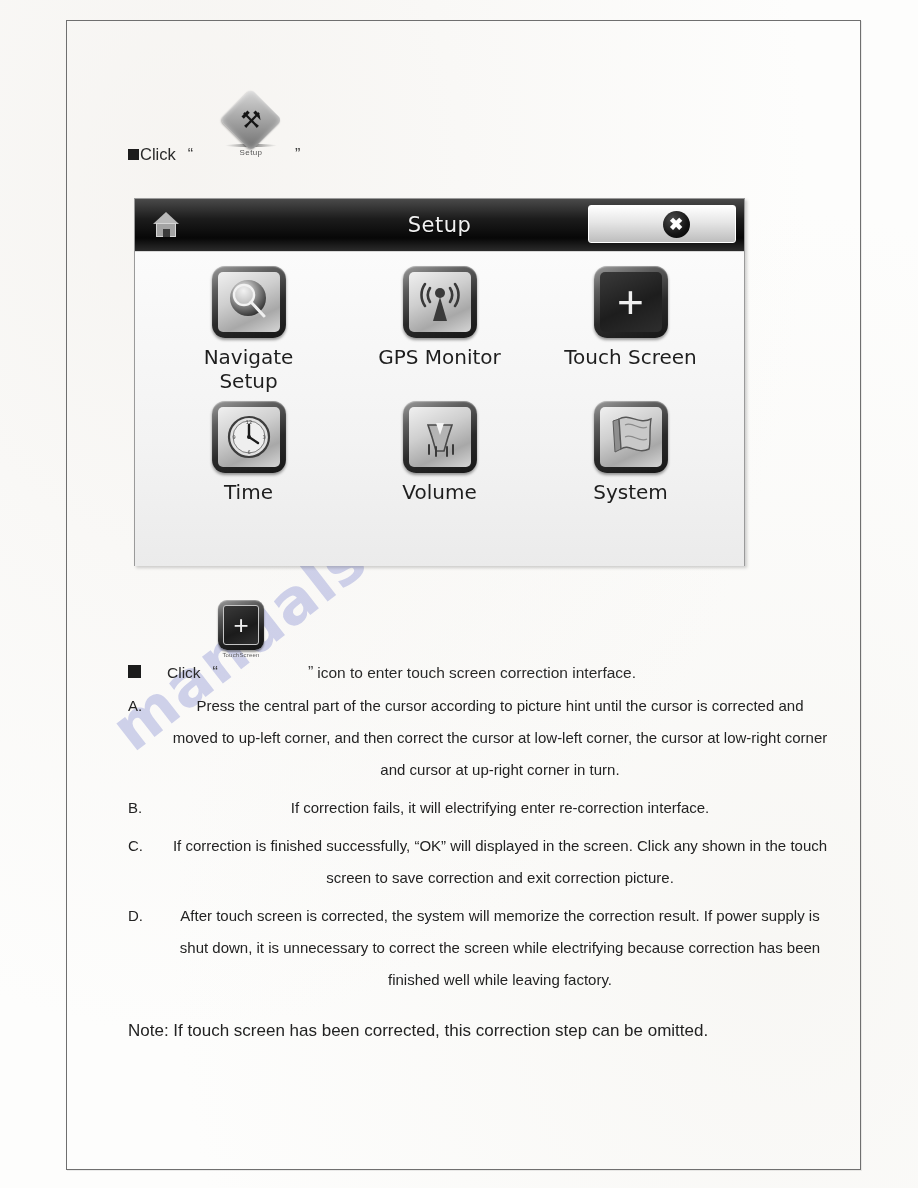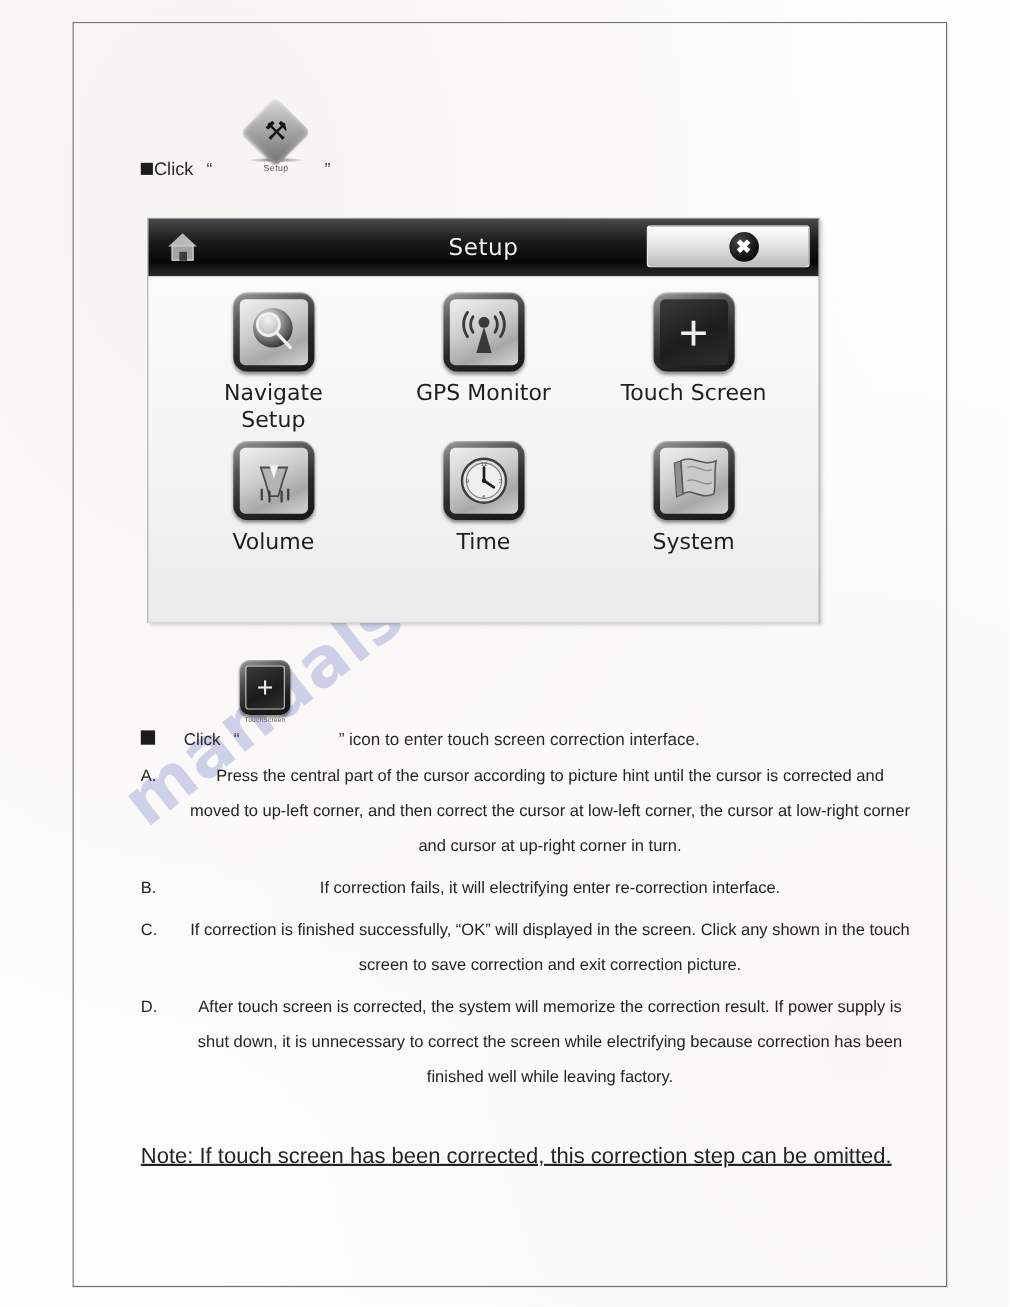--- a/index.html
+++ b/index.html
@@ -379,25 +379,24 @@
     line-height: 32px;
   }
   .step-text {
     flex: 1;
     font-size: 15px;
     color: #232323;
     line-height: 32px;
     text-align: center;
   }
   .note {
-    margin-top: 40px;
-    font-size: 20px;
+    margin-top: 20px;
+    font-size: 17px;
     color: #232323;
     line-height: 30px;
-    text-decoration: underline;
   }
 </style>
 </head>
 <body>
 
 <div id="page-bg"></div>
 
 <div id="page-frame"></div>
 
 <div id="watermark">
@@ -492,57 +491,57 @@
       </div>
     </div>
 
     <div class="icon-row">
 
 
       <div class="grid-cell">
         <div class="grid-icon">
           <div class="inner">
             <svg width="52" height="52" viewBox="0 0 52 52">
-              <path d="M14 14 L38 14 L34 26 L30 40 L22 40 L18 26 Z" fill="#b4b4b4" stroke="#4a4a4a" stroke-width="1.6"></path>
-              <path d="M22 12 L30 12 L26 24 Z" fill="#f4f4f4"></path>
-              <g stroke="#3a3a3a" stroke-width="2" stroke-linecap="round">
-                <line x1="15" y1="34" x2="15" y2="43"></line>
-                <line x1="22" y1="36" x2="22" y2="45"></line>
-                <line x1="33" y1="36" x2="33" y2="45"></line>
-                <line x1="39" y1="34" x2="39" y2="43"></line>
-              </g>
-            </svg>
-          </div>
-        </div>
-        <div class="grid-label">Volume</div>
-      </div>
-
-      <div class="grid-cell">
-        <div class="grid-icon">
-          <div class="inner">
-            <svg width="52" height="52" viewBox="0 0 52 52">
               <circle cx="26" cy="26" r="20" fill="#e2e2e2" stroke="#3d3d3d" stroke-width="2.2"></circle>
               <circle cx="26" cy="26" r="16" fill="#efefef" stroke="#7d7d7d" stroke-width="1"></circle>
               <line x1="26" y1="26" x2="26" y2="14" stroke="#1c1c1c" stroke-width="2.4" stroke-linecap="round"></line>
               <line x1="26" y1="26" x2="35" y2="32" stroke="#1c1c1c" stroke-width="2.4" stroke-linecap="round"></line>
               <circle cx="26" cy="26" r="2" fill="#1c1c1c"></circle>
               <text x="26" y="13" font-size="5" fill="#444" text-anchor="middle" font-family="DejaVu Sans">12</text>
               <text x="41" y="28" font-size="5" fill="#444" text-anchor="middle" font-family="DejaVu Sans">3</text>
               <text x="26" y="43" font-size="5" fill="#444" text-anchor="middle" font-family="DejaVu Sans">6</text>
               <text x="11" y="28" font-size="5" fill="#444" text-anchor="middle" font-family="DejaVu Sans">9</text>
             </svg>
           </div>
         </div>
         <div class="grid-label">Time</div>
       </div>
 
       <div class="grid-cell">
         <div class="grid-icon">
           <div class="inner">
             <svg width="52" height="52" viewBox="0 0 52 52">
+              <path d="M14 14 L38 14 L34 26 L30 40 L22 40 L18 26 Z" fill="#b4b4b4" stroke="#4a4a4a" stroke-width="1.6"></path>
+              <path d="M22 12 L30 12 L26 24 Z" fill="#f4f4f4"></path>
+              <g stroke="#3a3a3a" stroke-width="2" stroke-linecap="round">
+                <line x1="15" y1="34" x2="15" y2="43"></line>
+                <line x1="22" y1="36" x2="22" y2="45"></line>
+                <line x1="33" y1="36" x2="33" y2="45"></line>
+                <line x1="39" y1="34" x2="39" y2="43"></line>
+              </g>
+            </svg>
+          </div>
+        </div>
+        <div class="grid-label">Volume</div>
+      </div>
+
+      <div class="grid-cell">
+        <div class="grid-icon">
+          <div class="inner">
+            <svg width="52" height="52" viewBox="0 0 52 52">
               <path d="M8 10 L14 8 L16 38 L10 41 Z" fill="#8f8f8f" stroke="#5a5a5a" stroke-width="1"></path>
               <path d="M14 8 C24 2 34 14 46 8 C44 20 46 30 44 38 C32 44 24 32 16 38 Z" fill="#c9c9c9" stroke="#575757" stroke-width="1.4"></path>
               <path d="M20 14 C28 10 34 20 42 16" fill="none" stroke="#8a8a8a" stroke-width="1.2"></path>
               <path d="M20 26 C28 22 34 32 42 28" fill="none" stroke="#8a8a8a" stroke-width="1.2"></path>
             </svg>
           </div>
         </div>
         <div class="grid-label">System</div>
       </div>
     </div>

